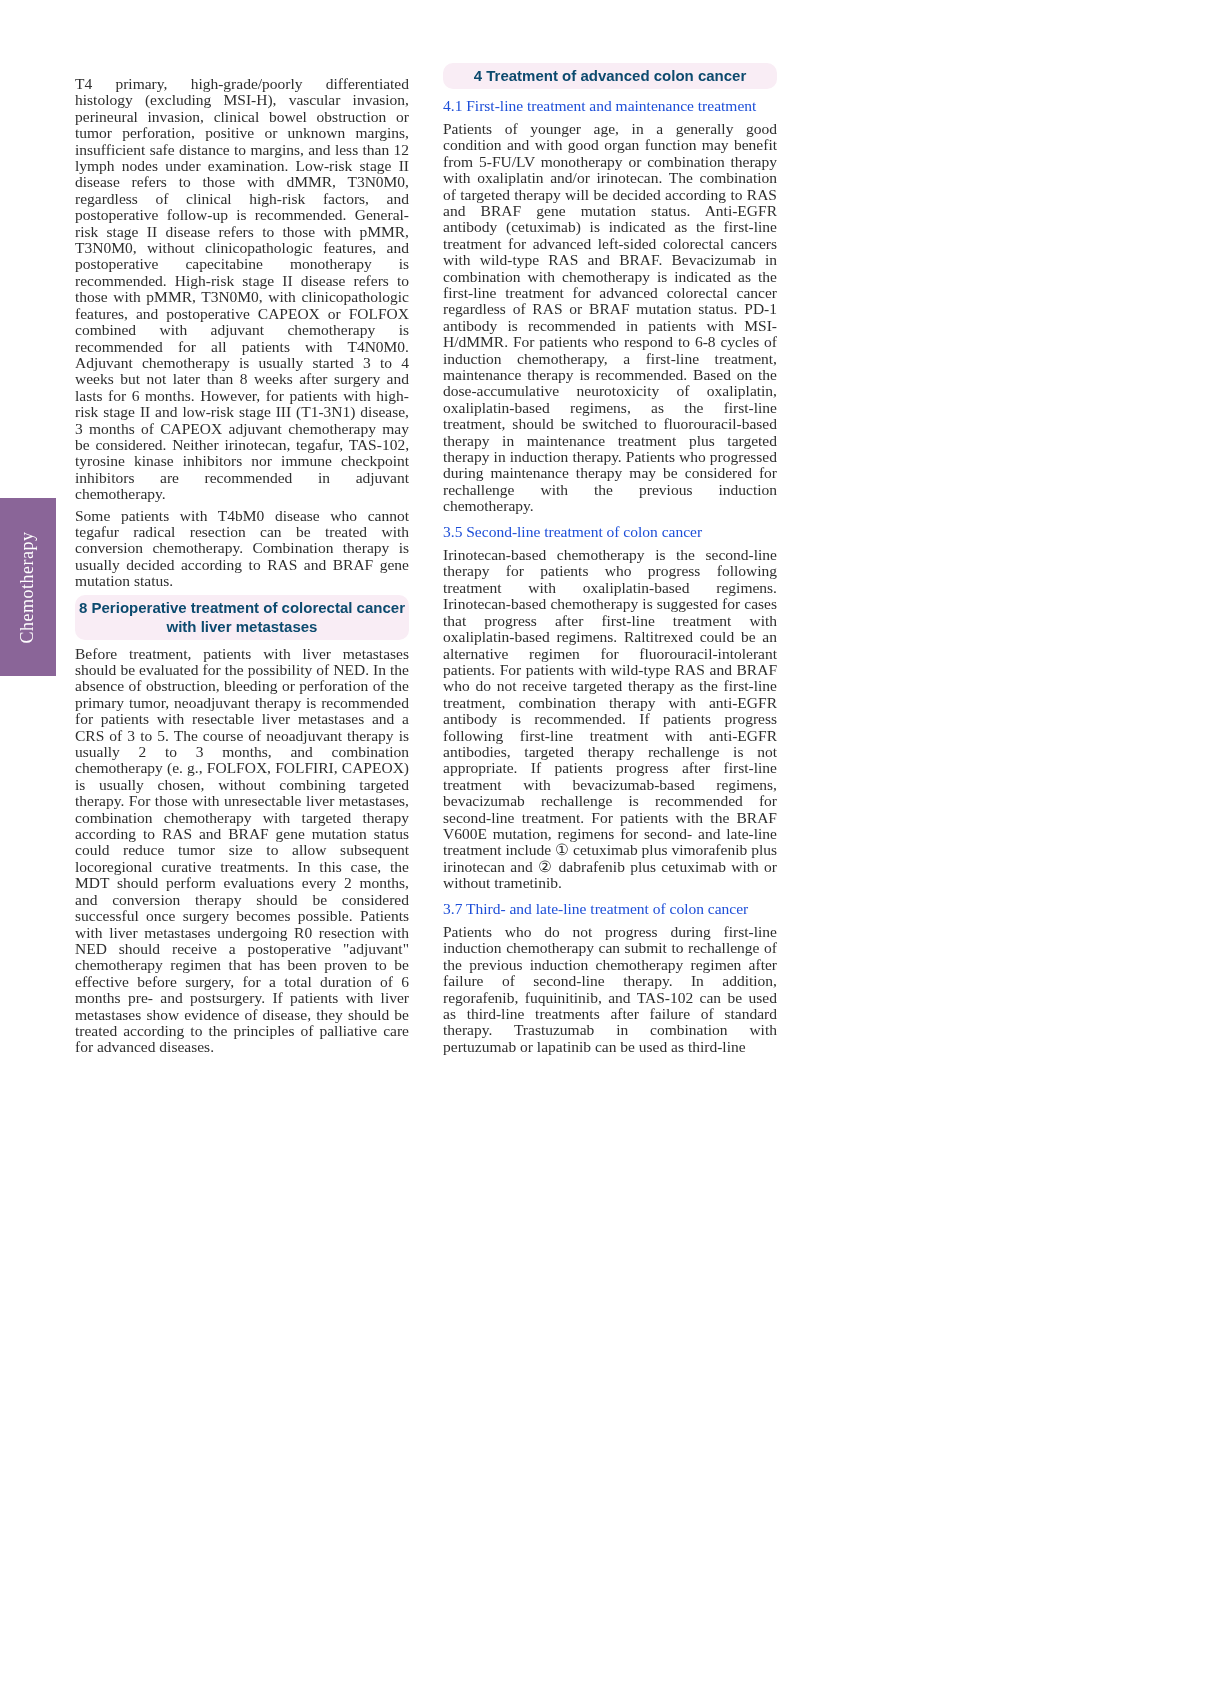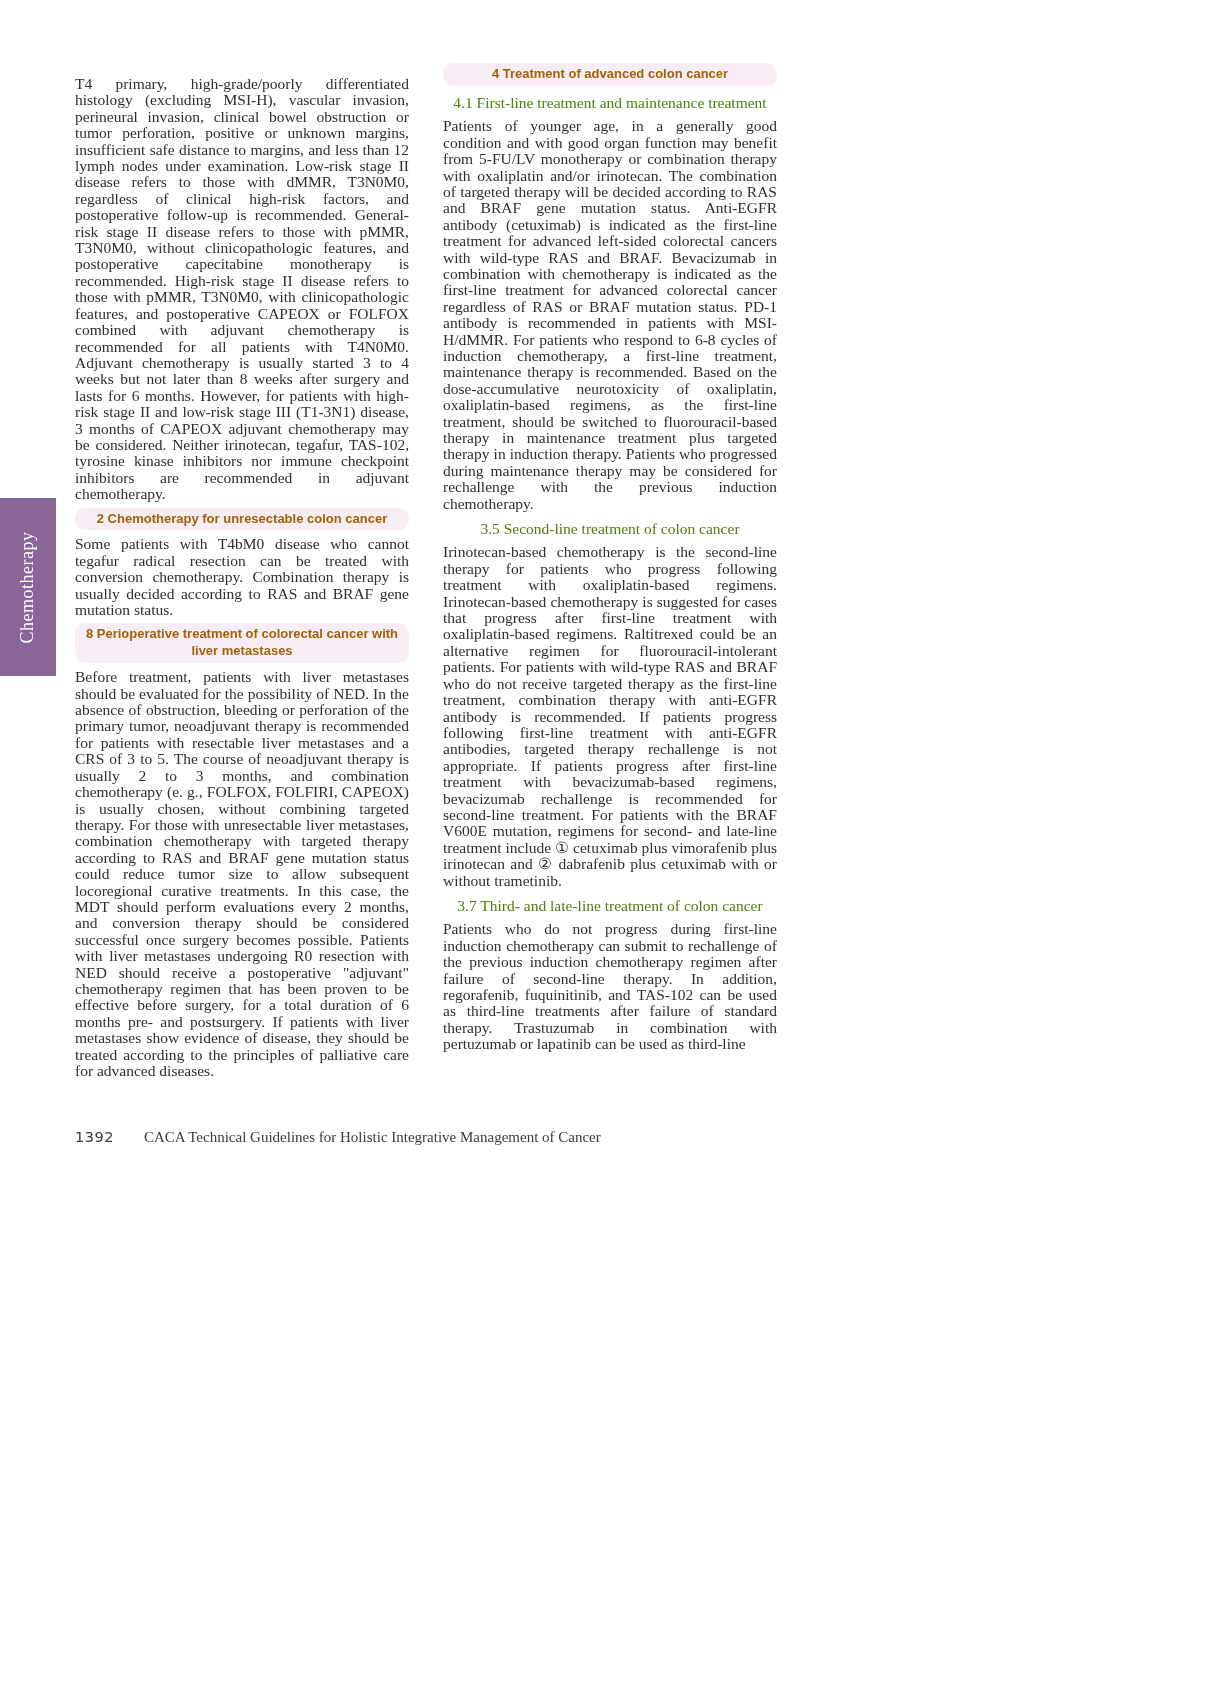--- a/index.html
+++ b/index.html
@@ -49,36 +49,36 @@
   .col-right { left: 443px; top: 58px; }
   .body-par {
     margin: 0 0 5px 0;
     hyphens: auto;
     -webkit-hyphens: auto;
   }
   .sec-heading {
     margin: 5px 0 6px 0;
     padding: 3px 4px;
     background: #f9edf5;
-    color: #a16207;
+    color: #0c4a6e;
     font-family: "Liberation Sans", sans-serif;
     font-weight: bold;
-    font-size: 13px;
+    font-size: 15px;
     line-height: 1.3;
     text-align: center;
     border-radius: 10px;
   }
   .sub-heading {
     margin: 9px 0 7px 0;
     font-family: "Liberation Serif", serif;
     font-weight: normal;
     font-size: 15.5px;
     line-height: 16.4px;
-    text-align: center;
-    color: #4d7c0f;
+    text-align: left;
+    color: #1d4ed8;
   }
   
   .footer {
     position: absolute;
     left: 75px;
     top: 1129px;
     width: 760px;
     display: flex;
     align-items: baseline;
     color: #3a3a3a;
@@ -99,21 +99,20 @@
 
 <div class="page">
 
   <div class="sidebar-tab">
     <span class="tab-label">Chemotherapy</span>
   </div>
 
   <div class="col col-left">
     <p class="body-par">T4 primary, high-grade/poorly differentiated histology (excluding MSI-H), vascular invasion, perineural invasion, clinical bowel obstruction or tumor perforation, positive or unknown margins, insufficient safe distance to margins, and less than 12 lymph nodes under examination. Low-risk stage II disease refers to those with dMMR, T3N0M0, regardless of clinical high-risk factors, and postoperative follow-up is recommended. General-risk stage II disease refers to those with pMMR, T3N0M0, without clinicopathologic features, and postoperative capecitabine monotherapy is recommended. High-risk stage II disease refers to those with pMMR, T3N0M0, with clinicopathologic features, and postoperative CAPEOX or FOLFOX combined with adjuvant chemotherapy is recommended for all patients with T4N0M0. Adjuvant chemotherapy is usually started 3 to 4 weeks but not later than 8 weeks after surgery and lasts for 6 months. However, for patients with high-risk stage II and low-risk stage III (T1-3N1) disease, 3 months of CAPEOX adjuvant chemotherapy may be considered. Neither irinotecan, tegafur, TAS-102, tyrosine kinase inhibitors nor immune checkpoint inhibitors are recommended in adjuvant chemotherapy.</p>
 
-    <h2 class="sec-heading">2 Chemotherapy for unresectable colon cancer</h2>
 
     <p class="body-par">Some patients with T4bM0 disease who cannot tegafur radical resection can be treated with conversion chemotherapy. Combination therapy is usually decided according to RAS and BRAF gene mutation status.</p>
 
     <h2 class="sec-heading">8 Perioperative treatment of colorectal cancer with liver metastases</h2>
 
     <p class="body-par">Before treatment, patients with liver metastases should be evaluated for the possibility of NED. In the absence of obstruction, bleeding or perforation of the primary tumor, neoadjuvant therapy is recommended for patients with resectable liver metastases and a CRS of 3 to 5. The course of neoadjuvant therapy is usually 2 to 3 months, and combination chemotherapy (e. g., FOLFOX, FOLFIRI, CAPEOX) is usually chosen, without combining targeted therapy. For those with unresectable liver metastases, combination chemotherapy with targeted therapy according to RAS and BRAF gene mutation status could reduce tumor size to allow subsequent locoregional curative treatments. In this case, the MDT should perform evaluations every 2 months, and conversion therapy should be considered successful once surgery becomes possible. Patients with liver metastases undergoing R0 resection with NED should receive a postoperative "adjuvant" chemotherapy regimen that has been proven to be effective before surgery, for a total duration of 6 months pre- and postsurgery. If patients with liver metastases show evidence of disease, they should be treated according to the principles of palliative care for advanced diseases.</p>
   </div>
 
   <div class="col col-right">
     <h2 class="sec-heading">4 Treatment of advanced colon cancer</h2>
@@ -124,18 +123,14 @@
 
     <h3 class="sub-heading">3.5 Second-line treatment of colon cancer</h3>
 
     <p class="body-par">Irinotecan-based chemotherapy is the second-line therapy for patients who progress following treatment with oxaliplatin-based regimens. Irinotecan-based chemotherapy is suggested for cases that progress after first-line treatment with oxaliplatin-based regimens. Raltitrexed could be an alternative regimen for fluorouracil-intolerant patients. For patients with wild-type RAS and BRAF who do not receive targeted therapy as the first-line treatment, combination therapy with anti-EGFR antibody is recommended. If patients progress following first-line treatment with anti-EGFR antibodies, targeted therapy rechallenge is not appropriate. If patients progress after first-line treatment with bevacizumab-based regimens, bevacizumab rechallenge is recommended for second-line treatment. For patients with the BRAF V600E mutation, regimens for second- and late-line treatment include ① cetuximab plus vimorafenib plus irinotecan and ② dabrafenib plus cetuximab with or without trametinib.</p>
 
     <h3 class="sub-heading">3.7 Third- and late-line treatment of colon cancer</h3>
 
     <p class="body-par">Patients who do not progress during first-line induction chemotherapy can submit to rechallenge of the previous induction chemotherapy regimen after failure of second-line therapy. In addition, regorafenib, fuquinitinib, and TAS-102 can be used as third-line treatments after failure of standard therapy. Trastuzumab in combination with pertuzumab or lapatinib can be used as third-line</p>
   </div>
 
-  <div class="footer">
-    <span class="page-num">1392</span>
-    <span class="footer-title">CACA Technical Guidelines for Holistic Integrative Management of Cancer</span>
-  </div>
 
 </div>
 
 </body></html>

